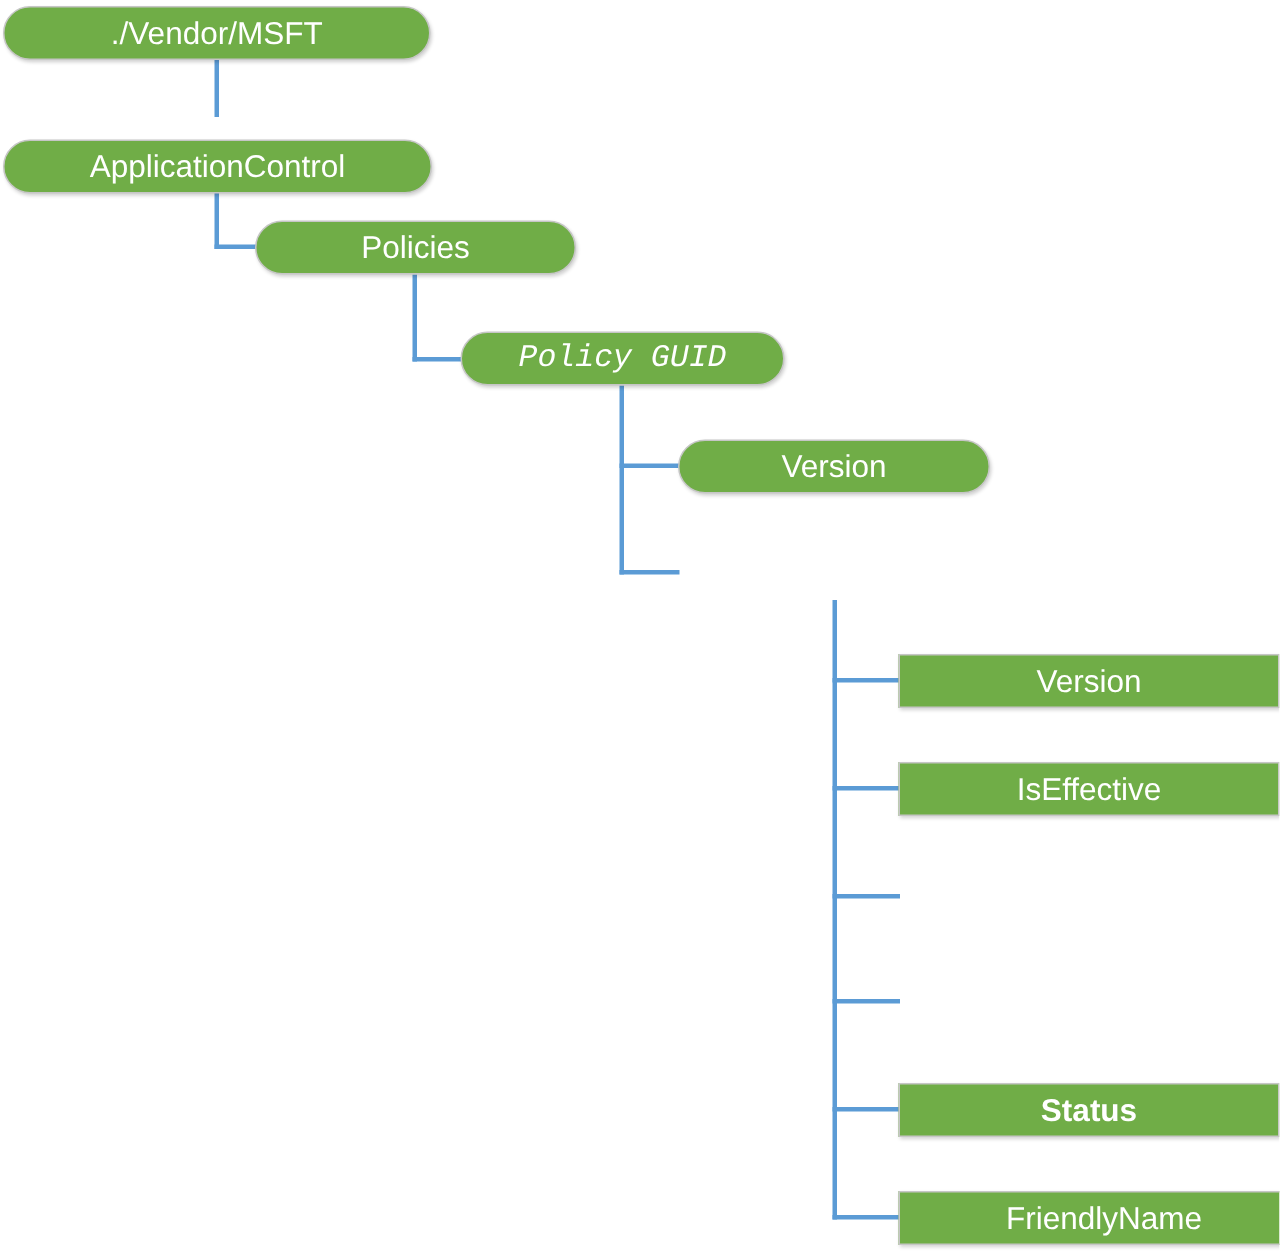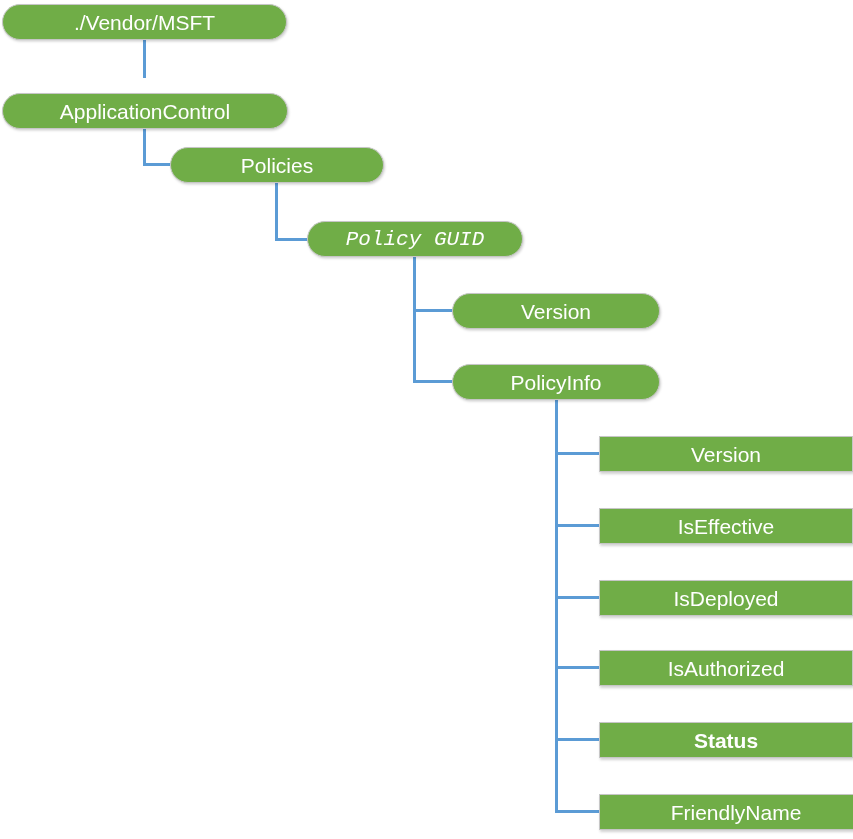--- a/index.html
+++ b/index.html
@@ -70,27 +70,24 @@
   <div class="node pill" style="left:2px; top:4px; width:285px; height:36px;">./Vendor/MSFT</div>
 
   <div class="node pill" style="left:2px; top:77px; width:286px; height:36px;margin-top:16px;">ApplicationControl</div>
 
   <div class="node pill" style="left:170px; top:147px; width:214px; height:36px;text-align:right;">Policies</div>
 
   <div class="node pill italic" style="left:307px; top:221px; width:216px; height:36px;">Policy GUID</div>
 
   <div class="node pill" style="left:452px; top:293px; width:208px; height:36px;">Version</div>
 
-  <div class="node pill" style="left:452px; top:364px; width:208px; height:36px;">PolicyInfo</div>
 
   <div class="node leaf" style="left:599px; top:436px; width:254px; height:36px;">Version</div>
 
   <div class="node leaf" style="left:599px; top:508px; width:254px; height:36px;text-align:center;">IsEffective</div>
 
-  <div class="node leaf" style="left:599px; top:580px; width:254px; height:36px;">IsDeployed</div>
 
-  <div class="node leaf" style="left:599px; top:650px; width:254px; height:36px;">IsAuthorized</div>
 
   <div class="node leaf" style="left:599px; top:722px; width:254px; height:36px;font-weight:bold;">Status</div>
 
   <div class="node leaf" style="left:599px; top:794px; width:274px; height:36px;">FriendlyName</div>
 
 </div>
 
 </body></html>

